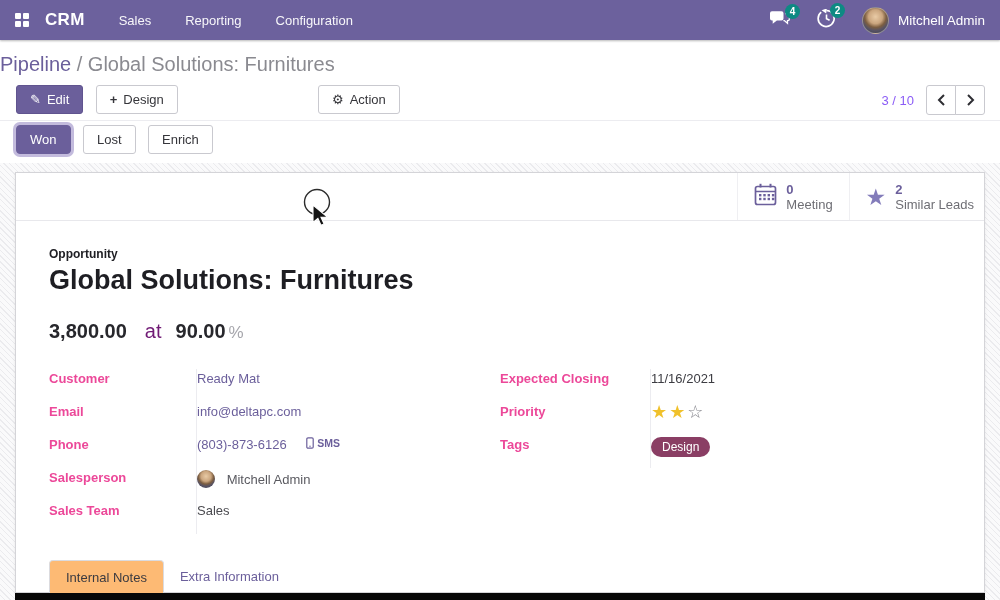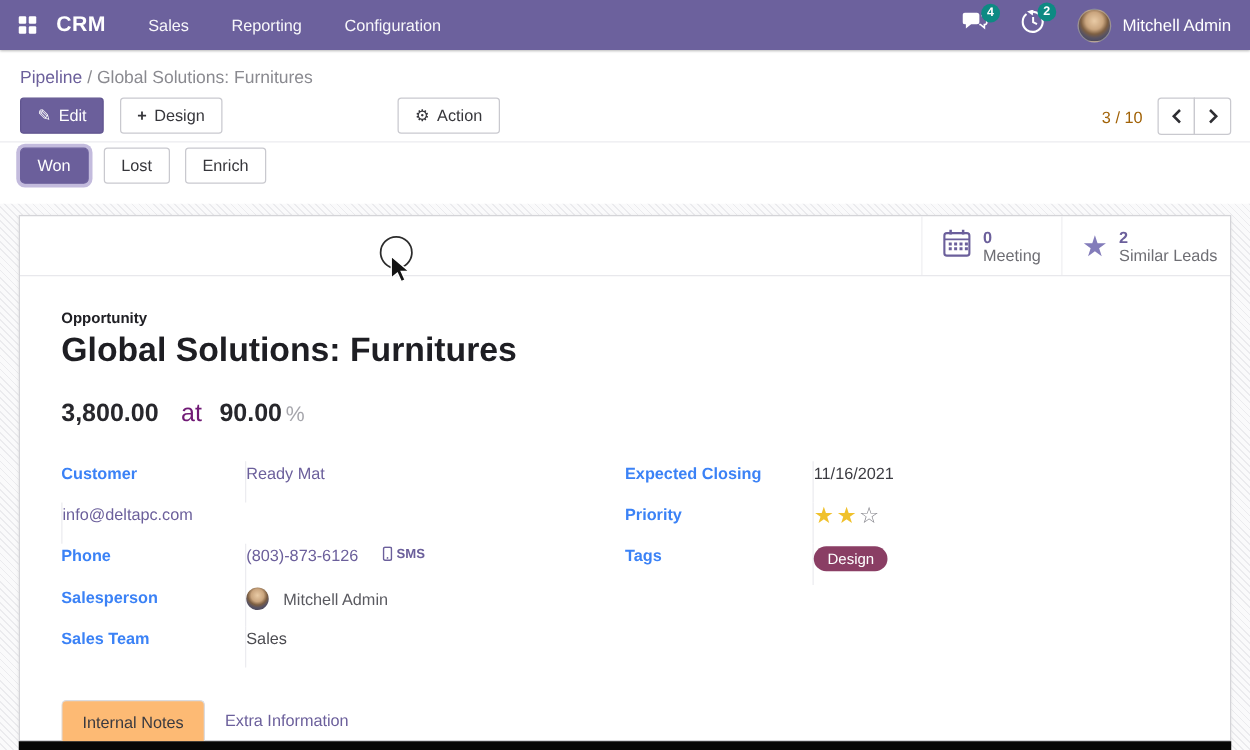--- a/index.html
+++ b/index.html
@@ -30,35 +30,35 @@
   .user-block { display:flex; align-items:center; gap:9px; cursor:pointer; }
   .avatar {
     width:27px; height:27px; border-radius:50%;
     background:radial-gradient(circle at 50% 35%, #e9cba6 0%, #caa57e 34%, #7c5e41 52%, #565264 68%, #3c3a48 100%);
     border:1px solid rgba(255,255,255,.35);
   }
   .user-name { font-size:13.5px; }
 
   
   .controlpanel { background:#fff; }
-  .breadcrumb { padding:13px 16px 2px; font-size:14px; }
+  .breadcrumb { padding:13px 0 2px; font-size:20px; }
   .breadcrumb .bc-link { color:#6b5f9b; cursor:pointer; }
   .breadcrumb .bc-sep, .breadcrumb .bc-cur { color:#8a8a90; }
 
   .cp-buttons { position:relative; height:42px; padding:7px 16px; }
   .btn {
     display:inline-flex; align-items:center; gap:6px; font-size:13px;
     border:1px solid #c9c9cf; background:#fff; color:#36363b;
     border-radius:3px; padding:6px 13px; cursor:pointer; line-height:15px;
   }
   .btn-primary { background:#6b5f9b; border-color:#60548f; color:#fff; }
   .btn + .btn { margin-left:8px; }
   .action-btn { position:absolute; left:310px; top:7px; }
   .pager { position:absolute; right:15px; top:7px; display:flex; align-items:center; gap:12px; }
-  .pager-text { font-size:13px; color:#a16207; }
+  .pager-text { font-size:13px; color:#8b5cf6; }
   .pager-btn {
     width:30px; height:30px; background:#fff; border:1px solid #c9c9cf;
     display:inline-flex; align-items:center; justify-content:center; cursor:pointer;
   }
   .pager-btn.prev { border-radius:3px 0 0 3px; }
   .pager-btn.next { border-radius:0 3px 3px 0; margin-left:-1px; }
 
   .cp-status { position:relative; height:40px; padding:4px 16px; border-top:1px solid #ececf0; }
   .btn-won { background:#6b5f9b; border-color:#6b5f9b; color:#fff; box-shadow:0 0 0 3px #c3bbdd; border-radius:4px; }
 
@@ -98,21 +98,21 @@
   .o-title { font-size:27px; font-weight:bold; color:#1e1e23; margin:3px 0 0; line-height:32px; }
   .amount-row { margin-top:24px; display:flex; align-items:baseline; }
   .amount { font-size:20px; font-weight:bold; color:#27272c; }
   .at-lab { font-size:20px; color:#701a75; margin:0 14px 0 18px; }
   .prob { font-size:20px; font-weight:bold; color:#27272c; }
   .pct { font-size:17px; color:#a6a6ac; margin-left:3px; }
 
   .groups { display:flex; margin-top:26px; }
   .group { width:452px; }
   .frow { display:flex; min-height:33px; }
-  .flabel { width:147px; font-size:13px; font-weight:bold; color:#3b82f6; padding-top:2px; }
+  .flabel { width:147px; font-size:13px; font-weight:bold; color:#ec4899; padding-top:2px; }
   .group.right .flabel { width:150px; }
   .fvalue { flex:1; border-left:1px solid #ececf0; padding:2px 0 0 0; font-size:13px; color:#4b4b50; }
   .link { color:#6b5f9b; cursor:pointer; text-decoration:none; }
   .sms-link { color:#6b5f9b; font-size:10.5px; font-weight:bold; margin-left:16px; display:inline-flex; align-items:center; gap:3px; cursor:pointer; }
   .mini-avatar {
     width:18px; height:18px; border-radius:50%; display:inline-block; vertical-align:-4px; margin-right:8px;
     background:radial-gradient(circle at 50% 35%, #e9cba6 0%, #caa57e 34%, #7c5e41 52%, #565264 68%, #3c3a48 100%);
   }
   .star { font-size:18px; line-height:16px; margin-right:2px; cursor:pointer; }
   .star.filled { color:#f0c12b; }
@@ -272,20 +272,21 @@
         <span class="pct">%</span>
       </div>
 
       <div class="groups">
         <div class="group left">
           <div class="frow">
             <div class="flabel">Customer</div>
             <div class="fvalue"><span class="link">Ready Mat</span></div>
           </div>
           <div class="frow">
+            <div class="flabel">Email</div>
             <div class="fvalue"><span class="link">info@deltapc.com</span></div>
           </div>
           <div class="frow">
             <div class="flabel">Phone</div>
             <div class="fvalue">
               <span class="link">(803)-873-6126</span>
               <span class="sms-link">
                 <svg width="8" height="12" viewBox="0 0 8 12">
                   <rect x="0.8" y="0.8" width="6.4" height="10.4" rx="1.2" fill="none" stroke="#6b5f9b" stroke-width="1.2"></rect>
                   <circle cx="4" cy="9.3" r="0.7" fill="#6b5f9b"></circle>

